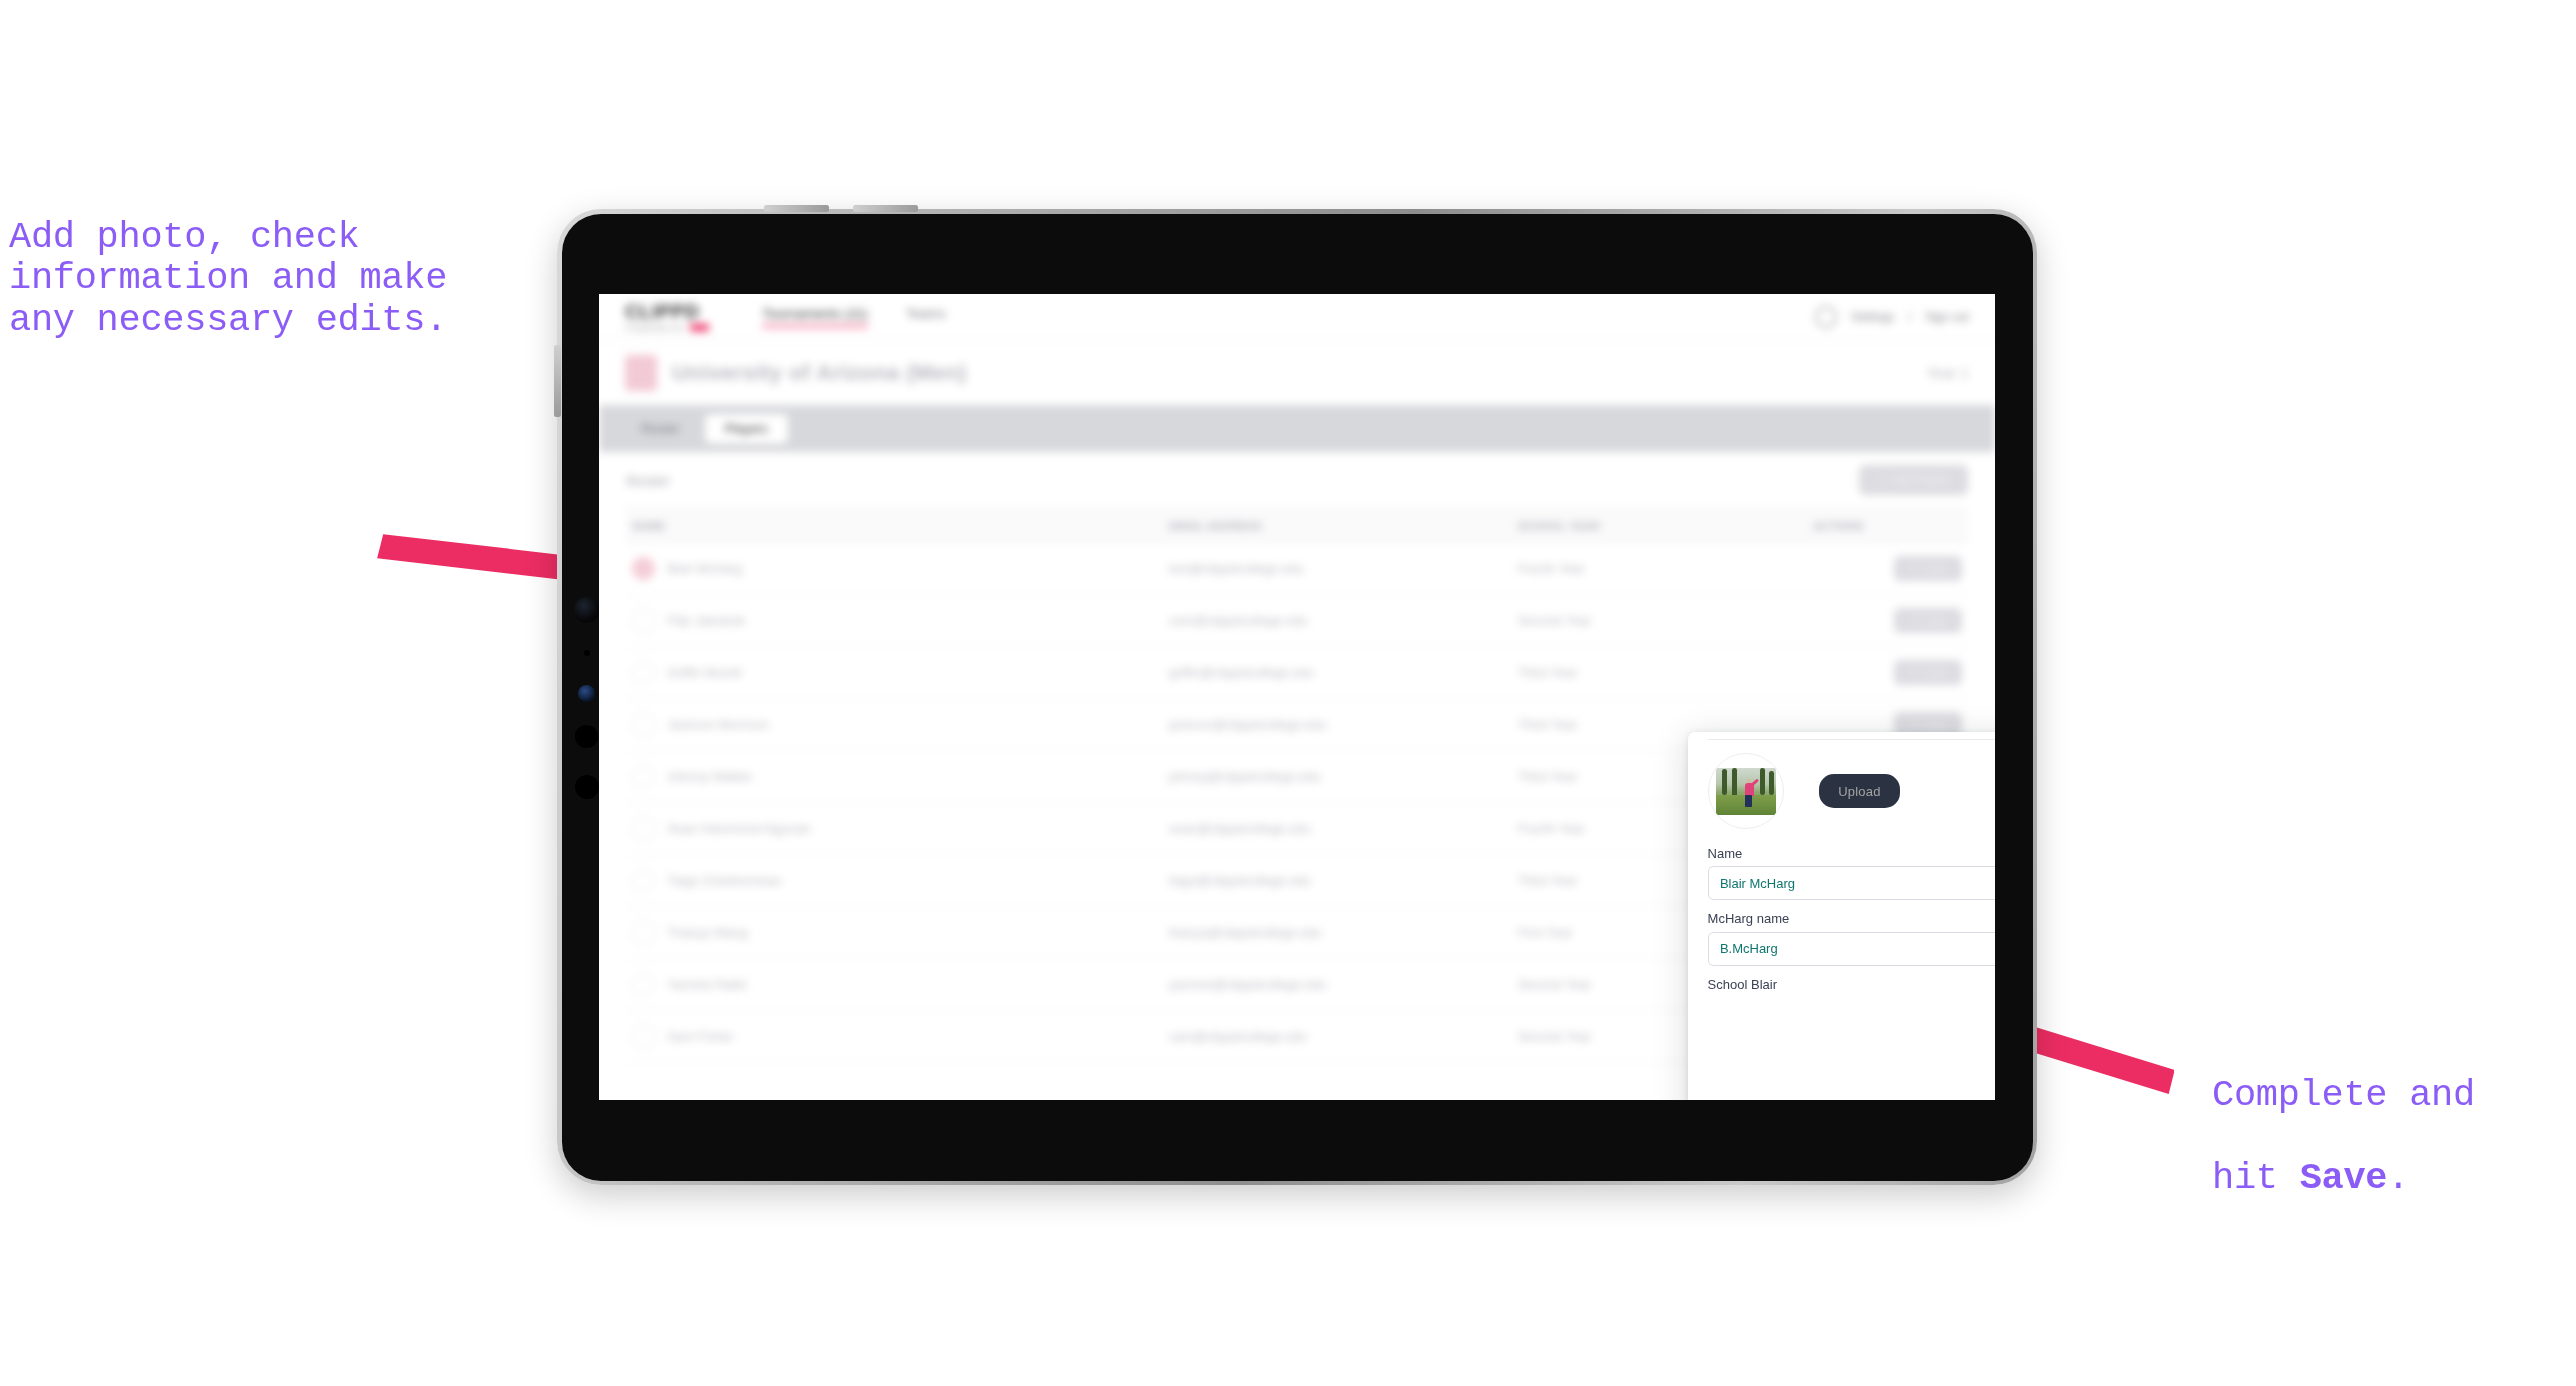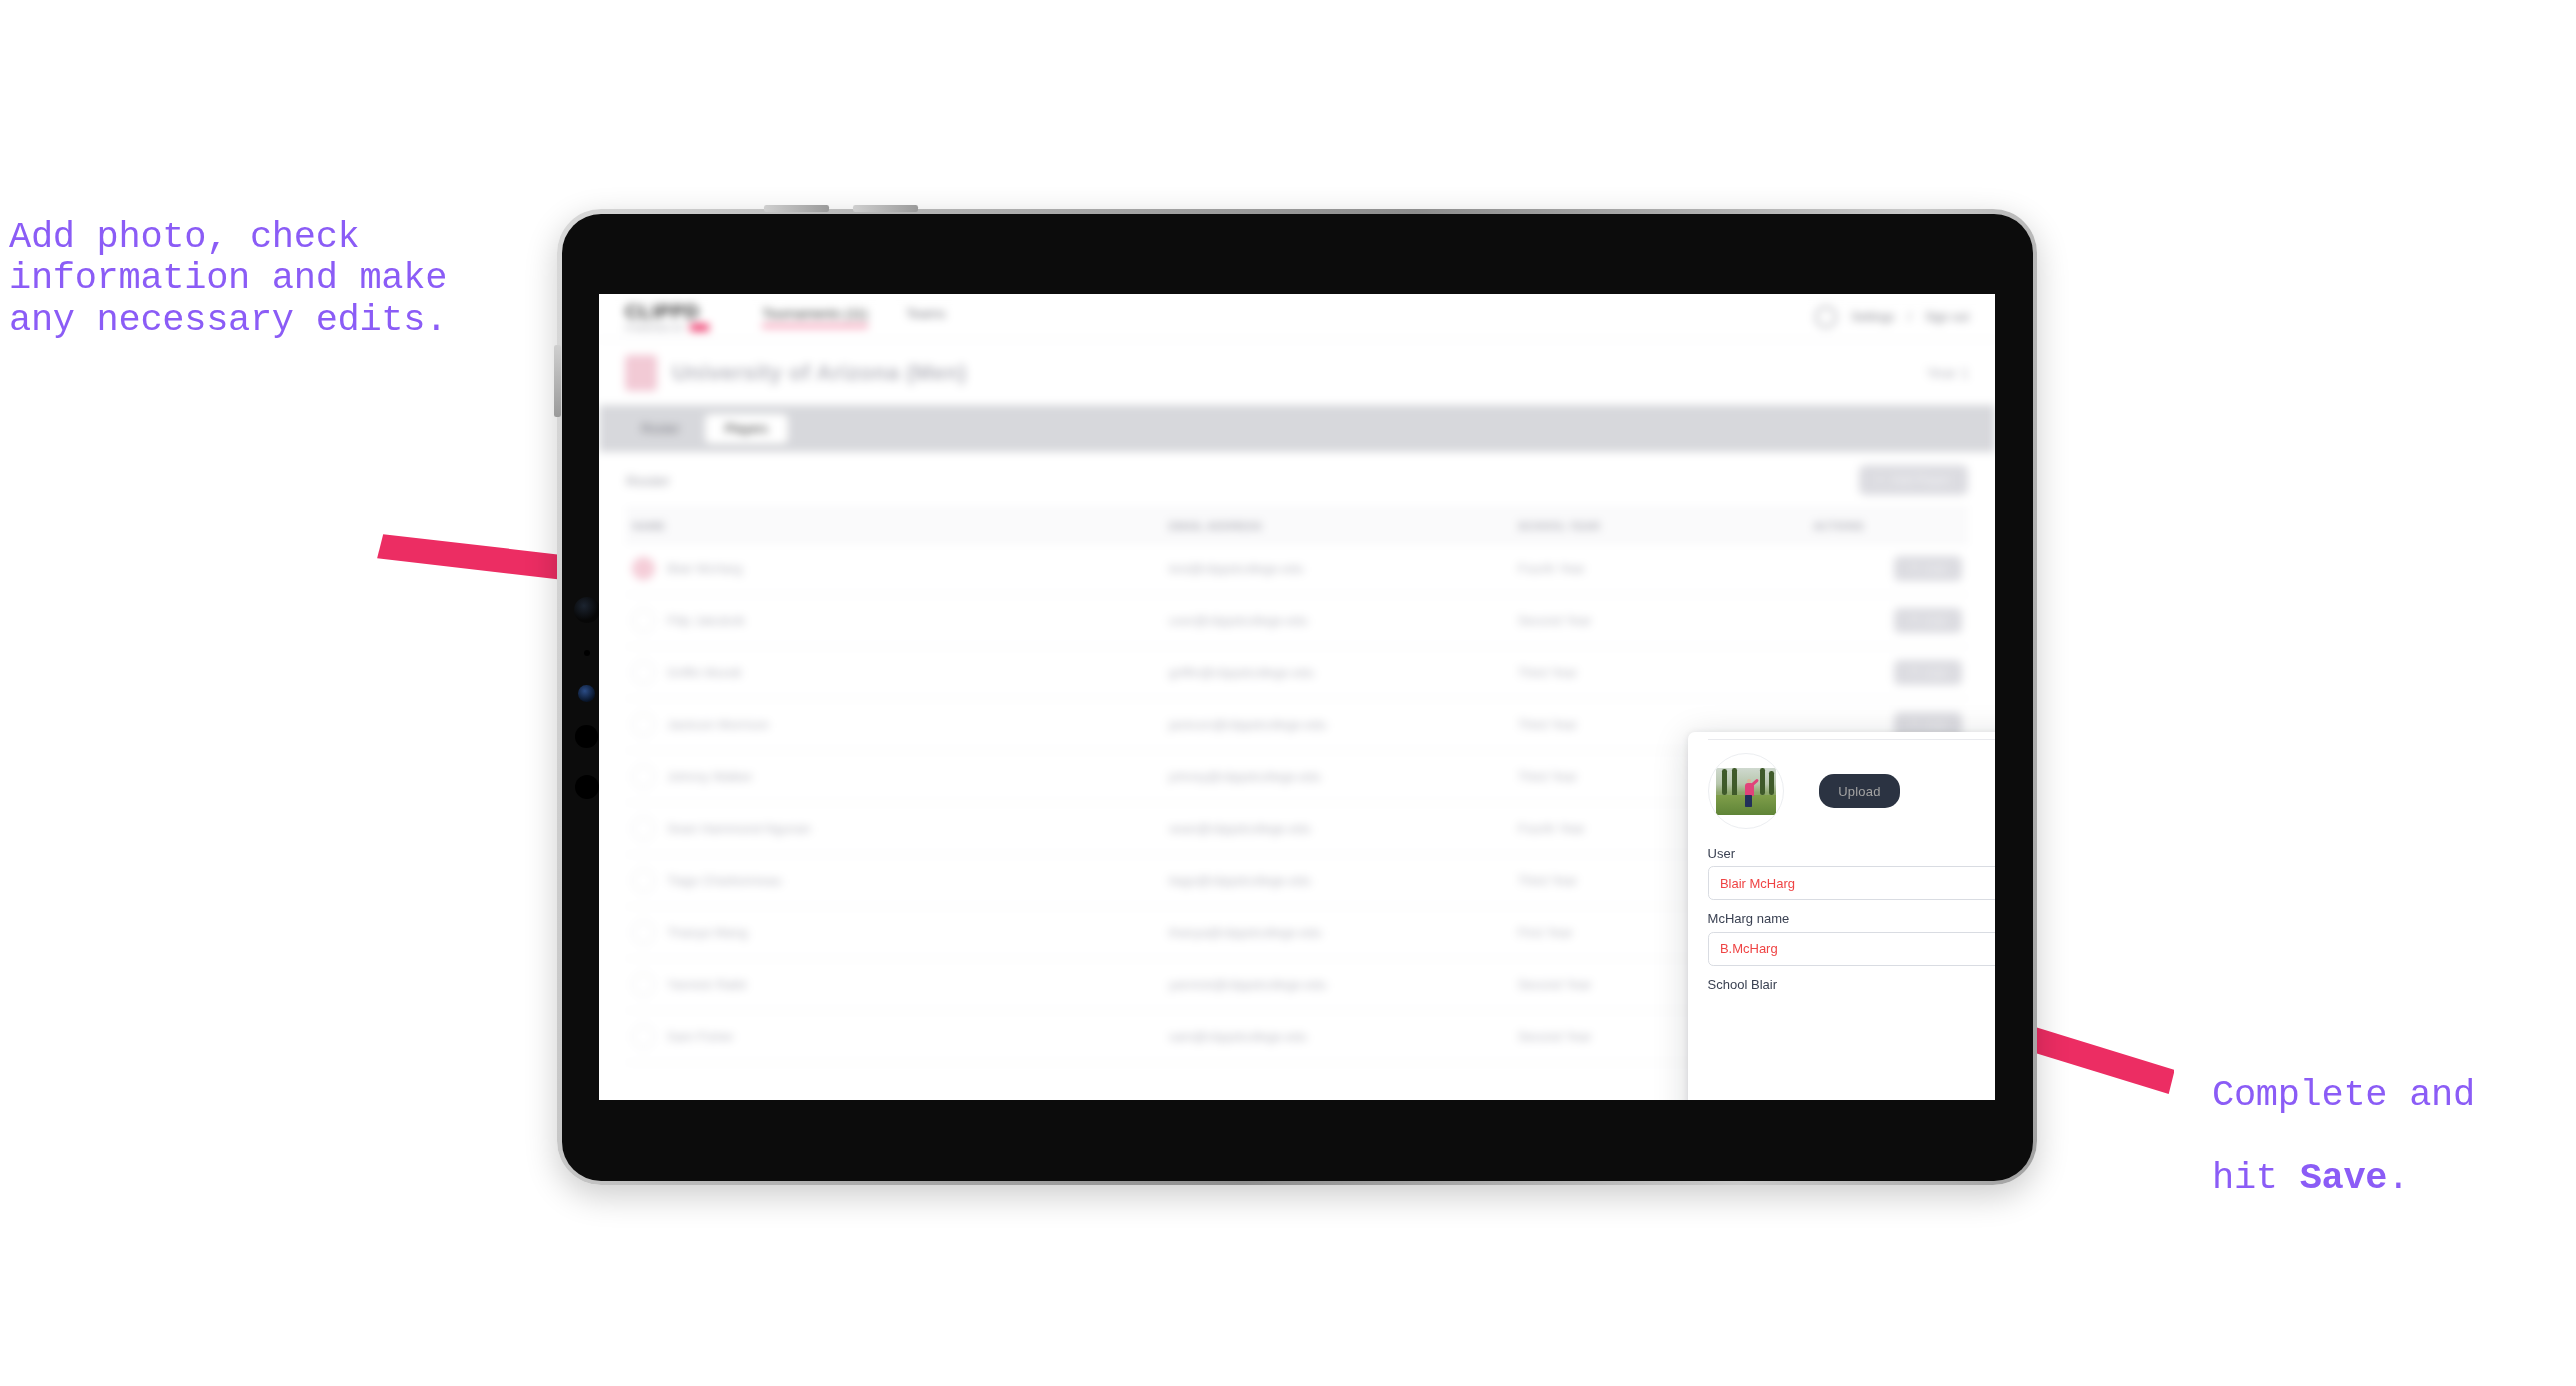--- a/index.html
+++ b/index.html
@@ -91,21 +91,21 @@
   .ph-grass{position:absolute;left:0;right:0;bottom:0;height:19.6px;background:linear-gradient(180deg,#7f9e4a,#5f8437);}
   .ph-torso{position:absolute;left:29px;top:15px;width:9px;height:13.6px;background:#e0437a;border-radius:3px 3px 0.8px 0.8px;}
   .ph-legs{position:absolute;left:29.4px;top:27px;width:7.5px;height:12px;background:#22305a;border-radius:0.8px;}
   .ph-arm{position:absolute;left:35px;top:13px;width:7.5px;height:2.6px;background:#e0437a;transform:rotate(-42deg);border-radius:1.5px;}
   .ph-head{position:absolute;left:31px;top:11.3px;width:4.5px;height:4.5px;border-radius:50%;background:#d9b79a;}
   .upload-btn{background:#2b3342;color:#a3a3a3;border:none;border-radius:15px;padding:9.8px 19.6px;
               font-size:13px;font-family:"Liberation Sans",sans-serif;cursor:pointer;letter-spacing:0.2px;}
   .field{margin-bottom:11.3px;}
   .field-label{font-size:13px;color:#3a4152;margin-bottom:5.3px;}
   .field-input{width:100%;box-sizing:border-box;height:34px;border:1.1px solid #d9dce2;border-radius:5.3px;
-               background:#fff;padding:0 11.3px;font-size:13px;color:#ef4444;
+               background:#fff;padding:0 11.3px;font-size:13px;color:#0f766e;
                font-family:"Liberation Sans",sans-serif;outline:none;}
 </style>
 </head>
 <body>
 
 <div class="caption" id="caption-left">Add photo, check information and make any necessary edits.</div>
 
 <div class="caption" id="caption-right">
   <span>Complete and</span><br>
   <span>hit </span><span class="bold">Save</span><span>.</span>
@@ -372,21 +372,21 @@
               <div class="ph-arm"></div>
               <div class="ph-torso"></div>
               <div class="ph-head"></div>
               <div class="ph-legs"></div>
             </div>
           </div>
           <button class="upload-btn">Upload</button>
         </div>
 
         <div class="field">
-          <div class="field-label">User</div>
+          <div class="field-label">Name</div>
           <input class="field-input" value="Blair McHarg" style="">
         </div>
 
         <div class="field">
           <div class="field-label">McHarg name</div>
           <input class="field-input" value="B.McHarg" style="">
         </div>
 
 
         <div class="field">

